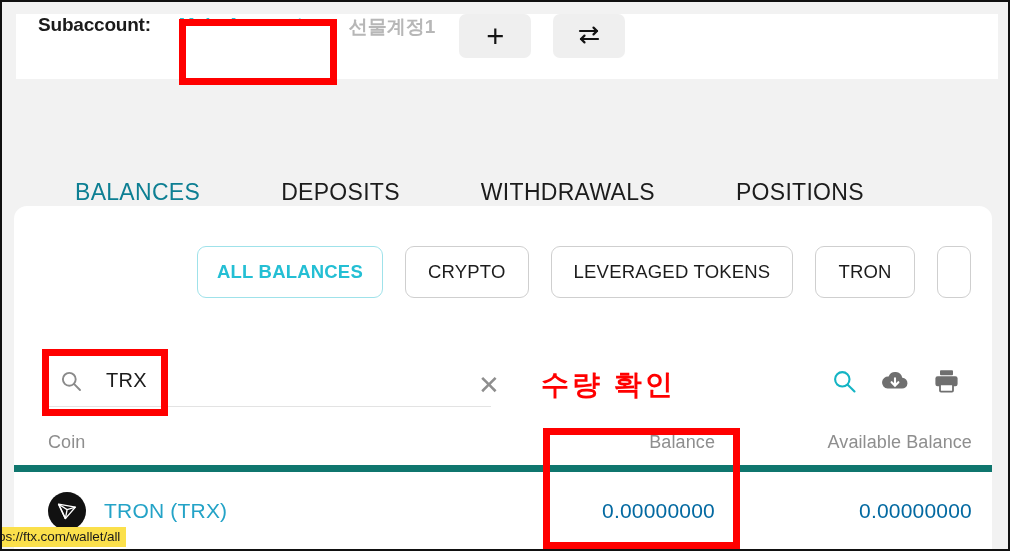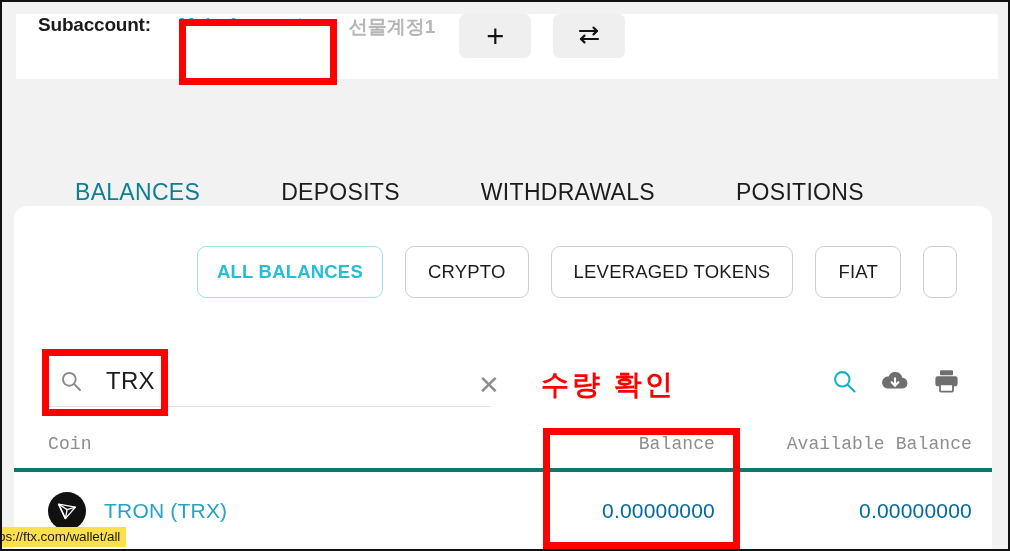--- a/index.html
+++ b/index.html
@@ -147,21 +147,21 @@
     border-bottom: 1px solid #e3e3e3;
   }
   .search-mag {
     margin-left: 14px;
     color: #8a8a8a;
     display: flex;
     align-items: center;
   }
   .search-value {
     margin-left: 24px;
-    font-size: 24px;
+    font-size: 20px;
     color: #1c1c1c;
     letter-spacing: .3px;
   }
   .clear-x {
     position: absolute;
     left: 464px; top: 26px;
     color: #8e8e8e;
     font-size: 26px;
     line-height: 1;
     cursor: pointer;
@@ -188,22 +188,21 @@
   
   .table {
     position: absolute;
     left: 0; top: 214px;
     width: 978px;
   }
   .thead {
     display: flex;
     align-items: center;
     height: 52px;
-    border-bottom: 4px solid #0f766e;
-    font-family: Liberation Mono, monospace;
+    border-bottom: 7px solid #0f766e;
   }
   .tr {
     display: flex;
     align-items: center;
     height: 78px;
   }
   .col-coin   { width: 500px; padding-left: 34px; display:flex; align-items:center; }
   .col-bal    { width: 219px; text-align: right; padding-right: 18px; }
   .col-avail  { width: 259px; text-align: right; padding-right: 20px; }
   .th {
@@ -312,21 +311,21 @@
       <div class="chip active">
         <span>ALL BALANCES</span>
       </div>
       <div class="chip">
         <span>CRYPTO</span>
       </div>
       <div class="chip">
         <span>LEVERAGED TOKENS</span>
       </div>
       <div class="chip">
-        <span>FIAT</span>
+        <span>TRON</span>
       </div>
       <div class="chip cut"></div>
     </div>
 
     <div class="search-row">
 
       <div class="search-field">
         <span class="search-mag">
           <svg width="22" height="22" viewBox="0 0 22 22" fill="none" stroke="#8a8a8a" stroke-width="1.9" stroke-linecap="round">
             <circle cx="9.3" cy="9.3" r="6.4"></circle>

